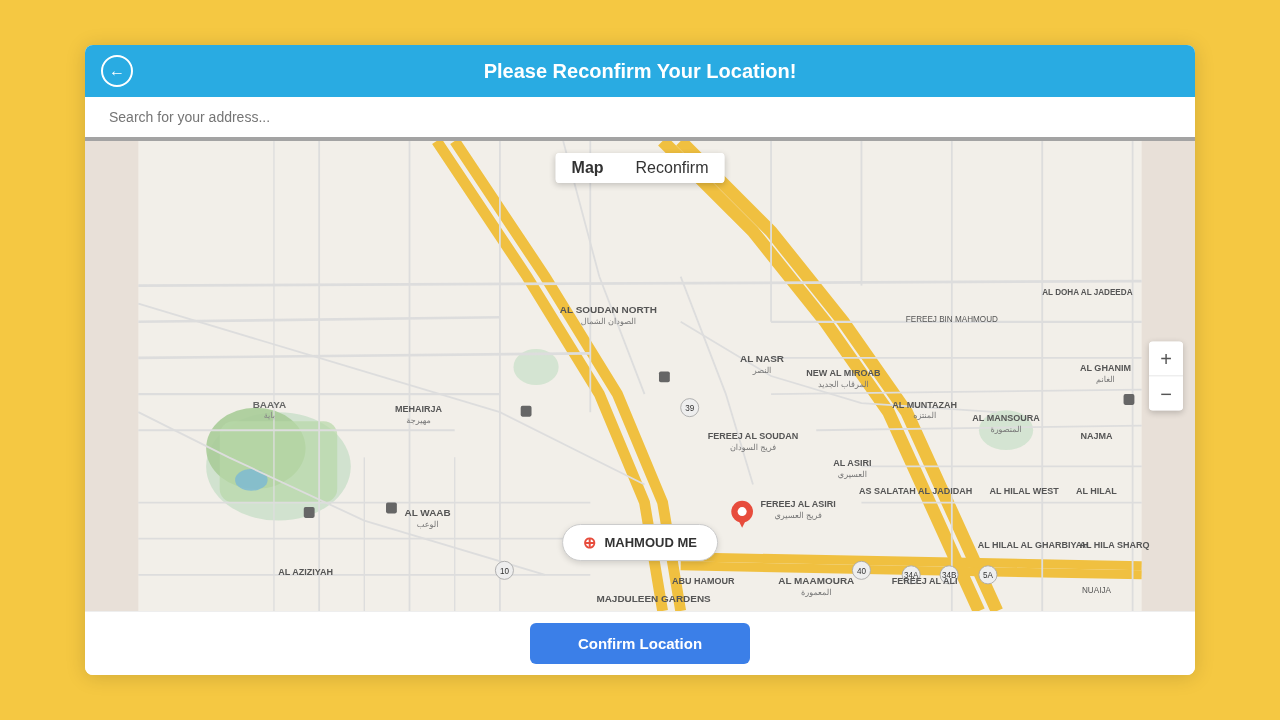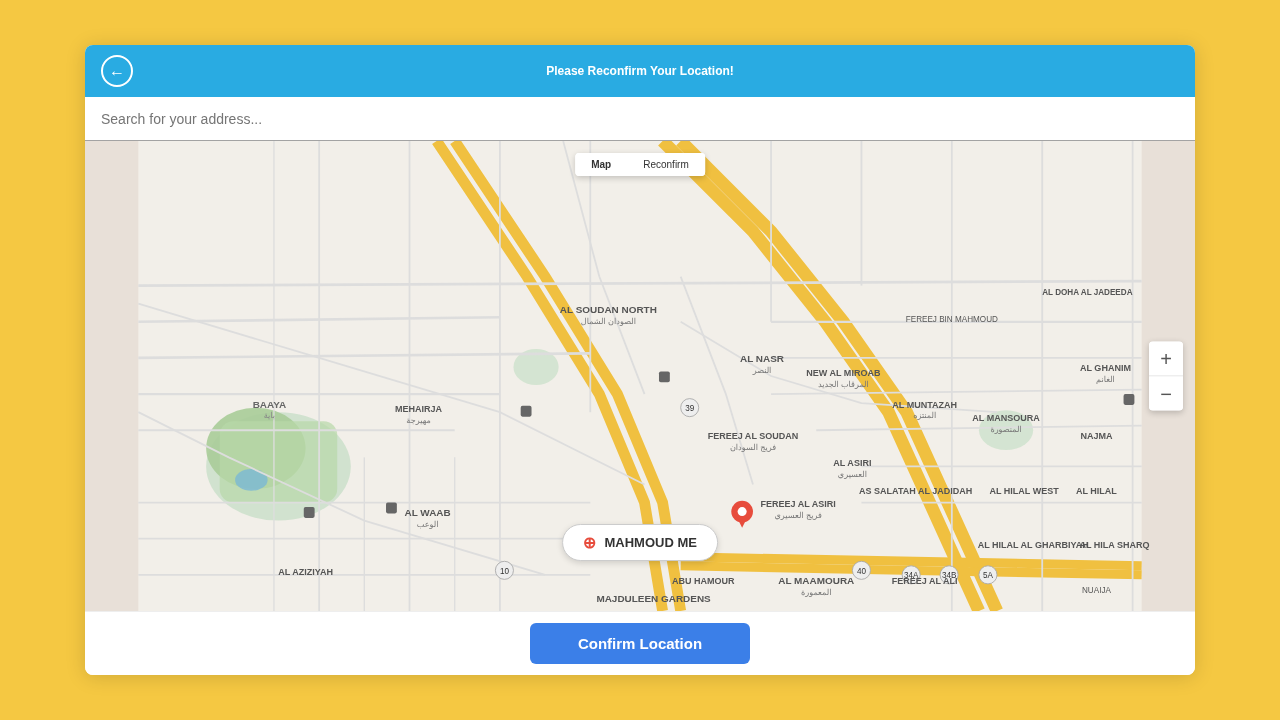--- a/index.html
+++ b/index.html
@@ -45,27 +45,27 @@
       cursor: pointer;
       font-size: 16px;
       flex-shrink: 0;
     }
     .header-title {
       position: absolute;
       left: 50%;
       transform: translateX(-50%);
       color: #fff;
       font-weight: bold;
-      font-size: 12px;
+      font-size: 20px;
       white-space: nowrap;
     }
     .search-bar {
       height: 44px;
-      padding: 0 16px;
-      border-bottom: 1px solid #a3a3a3;
+      padding: 0 24px;
+      border-bottom: 4px solid #a3a3a3;
       display: flex;
       align-items: center;
       flex-shrink: 0;
     }
     .search-input {
       width: 100%;
       border: none;
       outline: none;
       font-size: 14px;
       color: #999;
@@ -119,21 +119,21 @@
       background: #fff;
       border-radius: 4px;
       overflow: hidden;
       box-shadow: 0 2px 6px rgba(0,0,0,0.2);
     }
     .map-type-btn {
       padding: 6px 16px;
       border: none;
       background: #fff;
       cursor: pointer;
-      font-size: 10px;
+      font-size: 16px;
       color: #333;
     }
     .map-type-btn.active {
       background: #fff;
       font-weight: bold;
     }
     .locate-me-btn {
       position: absolute;
       bottom: 50px;
       left: 50%;

